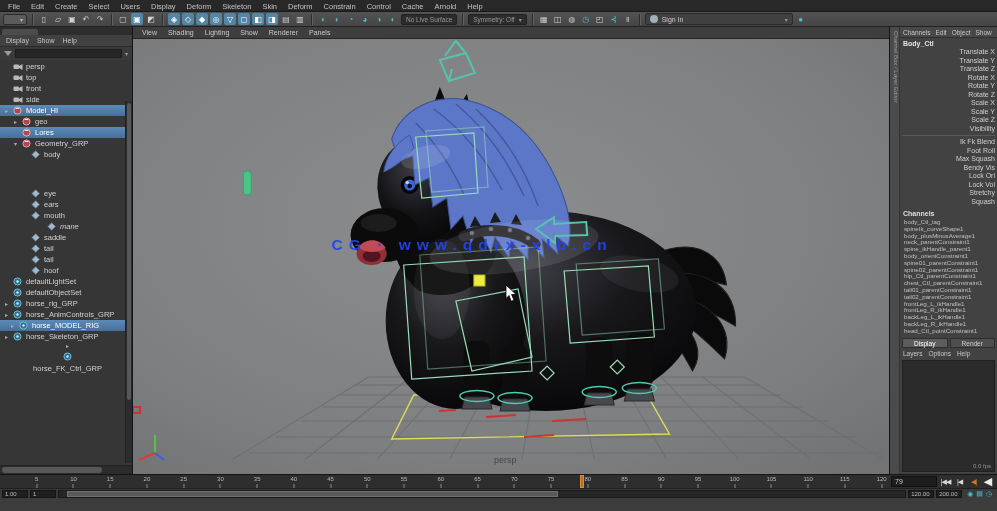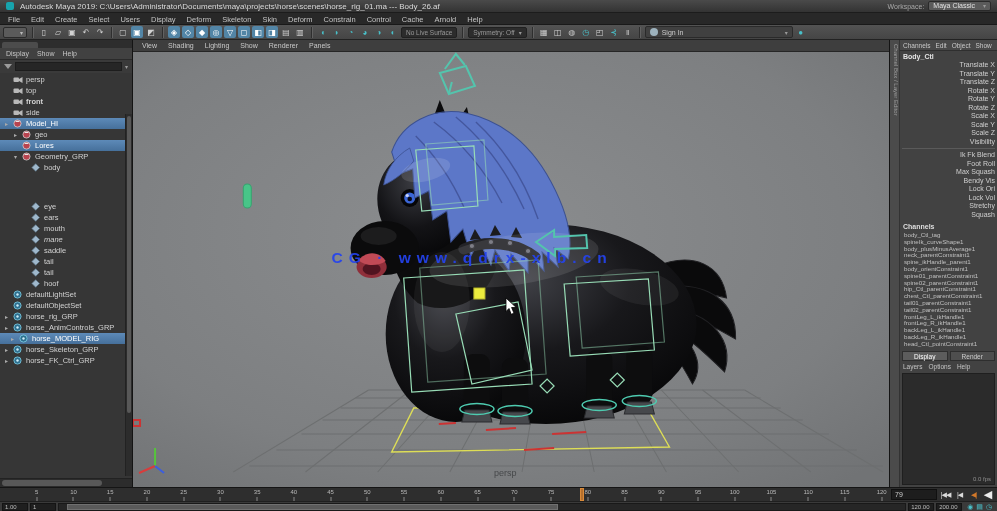--- a/index.html
+++ b/index.html
@@ -93,31 +93,20 @@
 .rs-track{flex:1;height:8px;background:#262626;border:1px solid #191919;position:relative;}
 .rs-handle{position:absolute;left:1%;width:58%;top:0;bottom:0;background:#5a5a5a;border:1px solid #707070;}
 .rs-icons{display:flex;gap:3px;align-items:center;padding:0 3px;font-size:7px;flex:none;}
 .rs-icons span{color:#49c0c9;}
 </style>
 </head>
 <body>
 
 <div class="app">
 
-  <div class="titlebar">
-    <span class="maya-logo"></span>
-    <span class="title-text">Autodesk Maya 2019: C:\Users\Administrator\Documents\maya\projects\horse\scenes\horse_rig_01.ma --- Body_26.af</span>
-    <span class="workspace">
-      <span>Workspace:</span>
-      <span class="workspace-select">
-        <span>Maya Classic</span>
-        <span class="chev">▾</span>
-      </span>
-    </span>
-  </div>
 
   <div class="menubar" id="menubar">
       <span class="menu-item">File</span>
       <span class="menu-item">Edit</span>
       <span class="menu-item">Create</span>
       <span class="menu-item">Select</span>
       <span class="menu-item">Users</span>
       <span class="menu-item">Display</span>
       <span class="menu-item">Deform</span>
       <span class="menu-item">Skeleton</span>
@@ -211,21 +200,21 @@
           <div class="out-row" style="padding-left: 3px;">
             <span class="out-arrow"></span>
             <span class="out-icon">
               <svg width="10" height="9">
                 <rect x="0.5" y="2.5" width="5.5" height="4.5" rx="1" fill="#b9b9b9"></rect>
                 <path d="M6 4 L9.5 2 V8 L6 6Z" fill="#b9b9b9"></path>
               </svg>
             </span>
             <span>top</span>
           </div>
-          <div class="out-row" style="padding-left: 3px; font-weight: bold;">
+          <div class="out-row" style="padding-left: 3px;">
             <span class="out-arrow"></span>
             <span class="out-icon">
               <svg width="10" height="9">
                 <rect x="0.5" y="2.5" width="5.5" height="4.5" rx="1" fill="#b9b9b9"></rect>
                 <path d="M6 4 L9.5 2 V8 L6 6Z" fill="#b9b9b9"></path>
               </svg>
             </span>
             <span>front</span>
           </div>
           <div class="out-row" style="padding-left: 3px;">
@@ -307,21 +296,21 @@
           </div>
           <div class="out-row" style="padding-left: 21px;">
             <span class="out-arrow"></span>
             <span class="out-icon">
               <svg width="10" height="9">
                 <rect x="2" y="1.8" width="5.4" height="5.4" transform="rotate(45 4.7 4.5)" fill="#9fb8cc" stroke="#5d7587" stroke-width="0.7"></rect>
               </svg>
             </span>
             <span>mouth</span>
           </div>
-          <div class="out-row" style="padding-left: 21px; font-style: italic;">
+          <div class="out-row" style="padding-left: 37px; font-style: italic;">
             <span class="out-arrow"></span>
             <span class="out-icon">
               <svg width="10" height="9">
                 <rect x="2" y="1.8" width="5.4" height="5.4" transform="rotate(45 4.7 4.5)" fill="#9fb8cc" stroke="#5d7587" stroke-width="0.7"></rect>
               </svg>
             </span>
             <span>mane</span>
           </div>
           <div class="out-row" style="padding-left: 21px;">
             <span class="out-arrow"></span>
@@ -412,21 +401,21 @@
           <div class="out-row" style="padding-left: 3px;">
             <span class="out-arrow">▸</span>
             <span class="out-icon">
               <svg width="10" height="9">
                 <circle cx="4.5" cy="4.5" r="3.6" fill="#2e6f8f" stroke="#7fd2e8" stroke-width="0.8"></circle>
                 <circle cx="4.5" cy="4.5" r="1.2" fill="#cfeef8"></circle>
               </svg>
             </span>
             <span>horse_Skeleton_GRP</span>
           </div>
-          <div class="out-row" style="padding-left: 3px;">
+          <div class="out-row" style="padding-left: 3px; flex-direction: column;">
             <span class="out-arrow">▸</span>
             <span class="out-icon">
               <svg width="10" height="9">
                 <circle cx="4.5" cy="4.5" r="3.6" fill="#2e6f8f" stroke="#7fd2e8" stroke-width="0.8"></circle>
                 <circle cx="4.5" cy="4.5" r="1.2" fill="#cfeef8"></circle>
               </svg>
             </span>
             <span>horse_FK_Ctrl_GRP</span>
           </div>
         </div>

